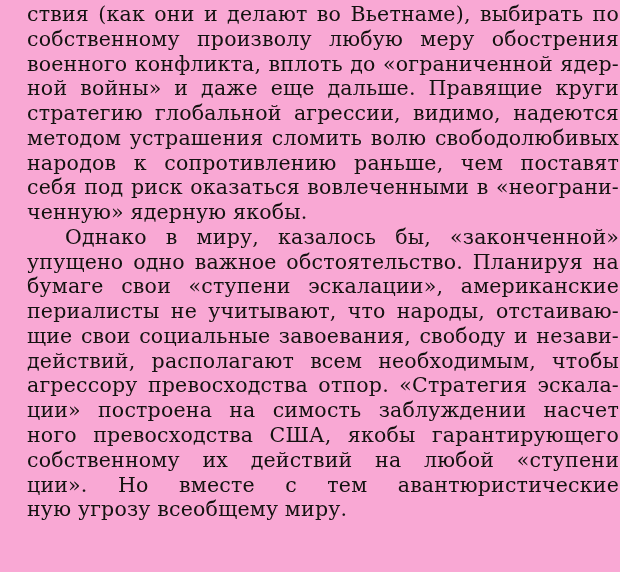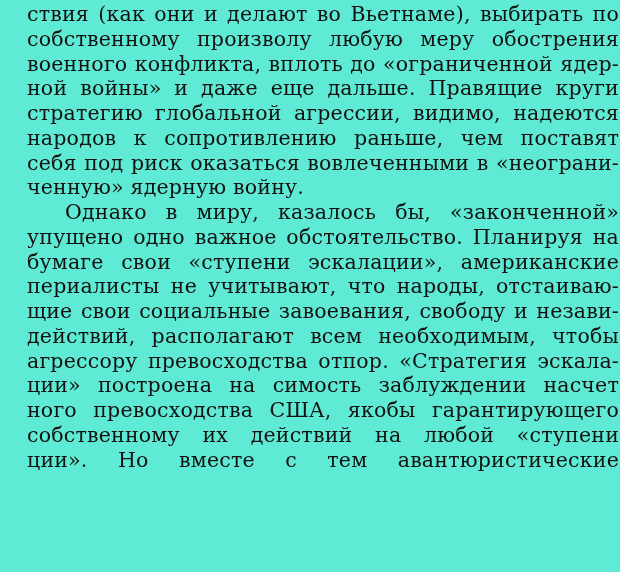--- a/index.html
+++ b/index.html
@@ -30,35 +30,37 @@
   .line.indent {
     text-indent: 38px;
   }
   .line.ragged {
     text-align-last: left;
   }
 </style>
 </head>
 <body style="background: rgb(252, 251, 248);">
 
-<div class="page" style="background: #5eead4; color: rgb(19, 18, 16); padding-left: 27px;">
+<div class="page" style="background: #f9a8d4; color: rgb(19, 18, 16); padding-left: 27px;">
   <div id="body-text">
       <div class="line">ствия (как они и делают во Вьетнаме), выбирать по</div>
       <div class="line">собственному произволу любую меру обострения</div>
       <div class="line">военного конфликта, вплоть до «ограниченной ядер-</div>
       <div class="line">ной войны» и даже еще дальше. Правящие круги</div>
       <div class="line">стратегию глобальной агрессии, видимо, надеются</div>
+      <div class="line">методом устрашения сломить волю свободолюбивых</div>
       <div class="line">народов к сопротивлению раньше, чем поставят сами</div>
       <div class="line">себя под риск оказаться вовлеченными в «неограни-</div>
-      <div class="line ragged">ченную» ядерную войну.</div>
+      <div class="line ragged">ченную» ядерную якобы.</div>
       <div class="line indent">Однако в миру, казалось бы, «законченной» схеме</div>
       <div class="line">упущено одно важное обстоятельство. Планируя на</div>
       <div class="line">бумаге свои «ступени эскалации», американские им-</div>
       <div class="line">периалисты не учитывают, что народы, отстаиваю-</div>
       <div class="line">щие свои социальные завоевания, свободу и незави-</div>
       <div class="line">действий, располагают всем необходимым, чтобы дать</div>
       <div class="line">агрессору превосходства отпор. «Стратегия эскала-</div>
       <div class="line">ции» построена на симость заблуждении насчет ядер-</div>
       <div class="line">ного превосходства США, якобы гарантирующего без-</div>
       <div class="line">собственному их действий на любой «ступени эскала-</div>
       <div class="line">ции». Но вместе с тем авантюристические построения</div>
+      <div class="line ragged">ную угрозу всеобщему миру.</div>
     </div>
 </div>
 
 </body></html>

